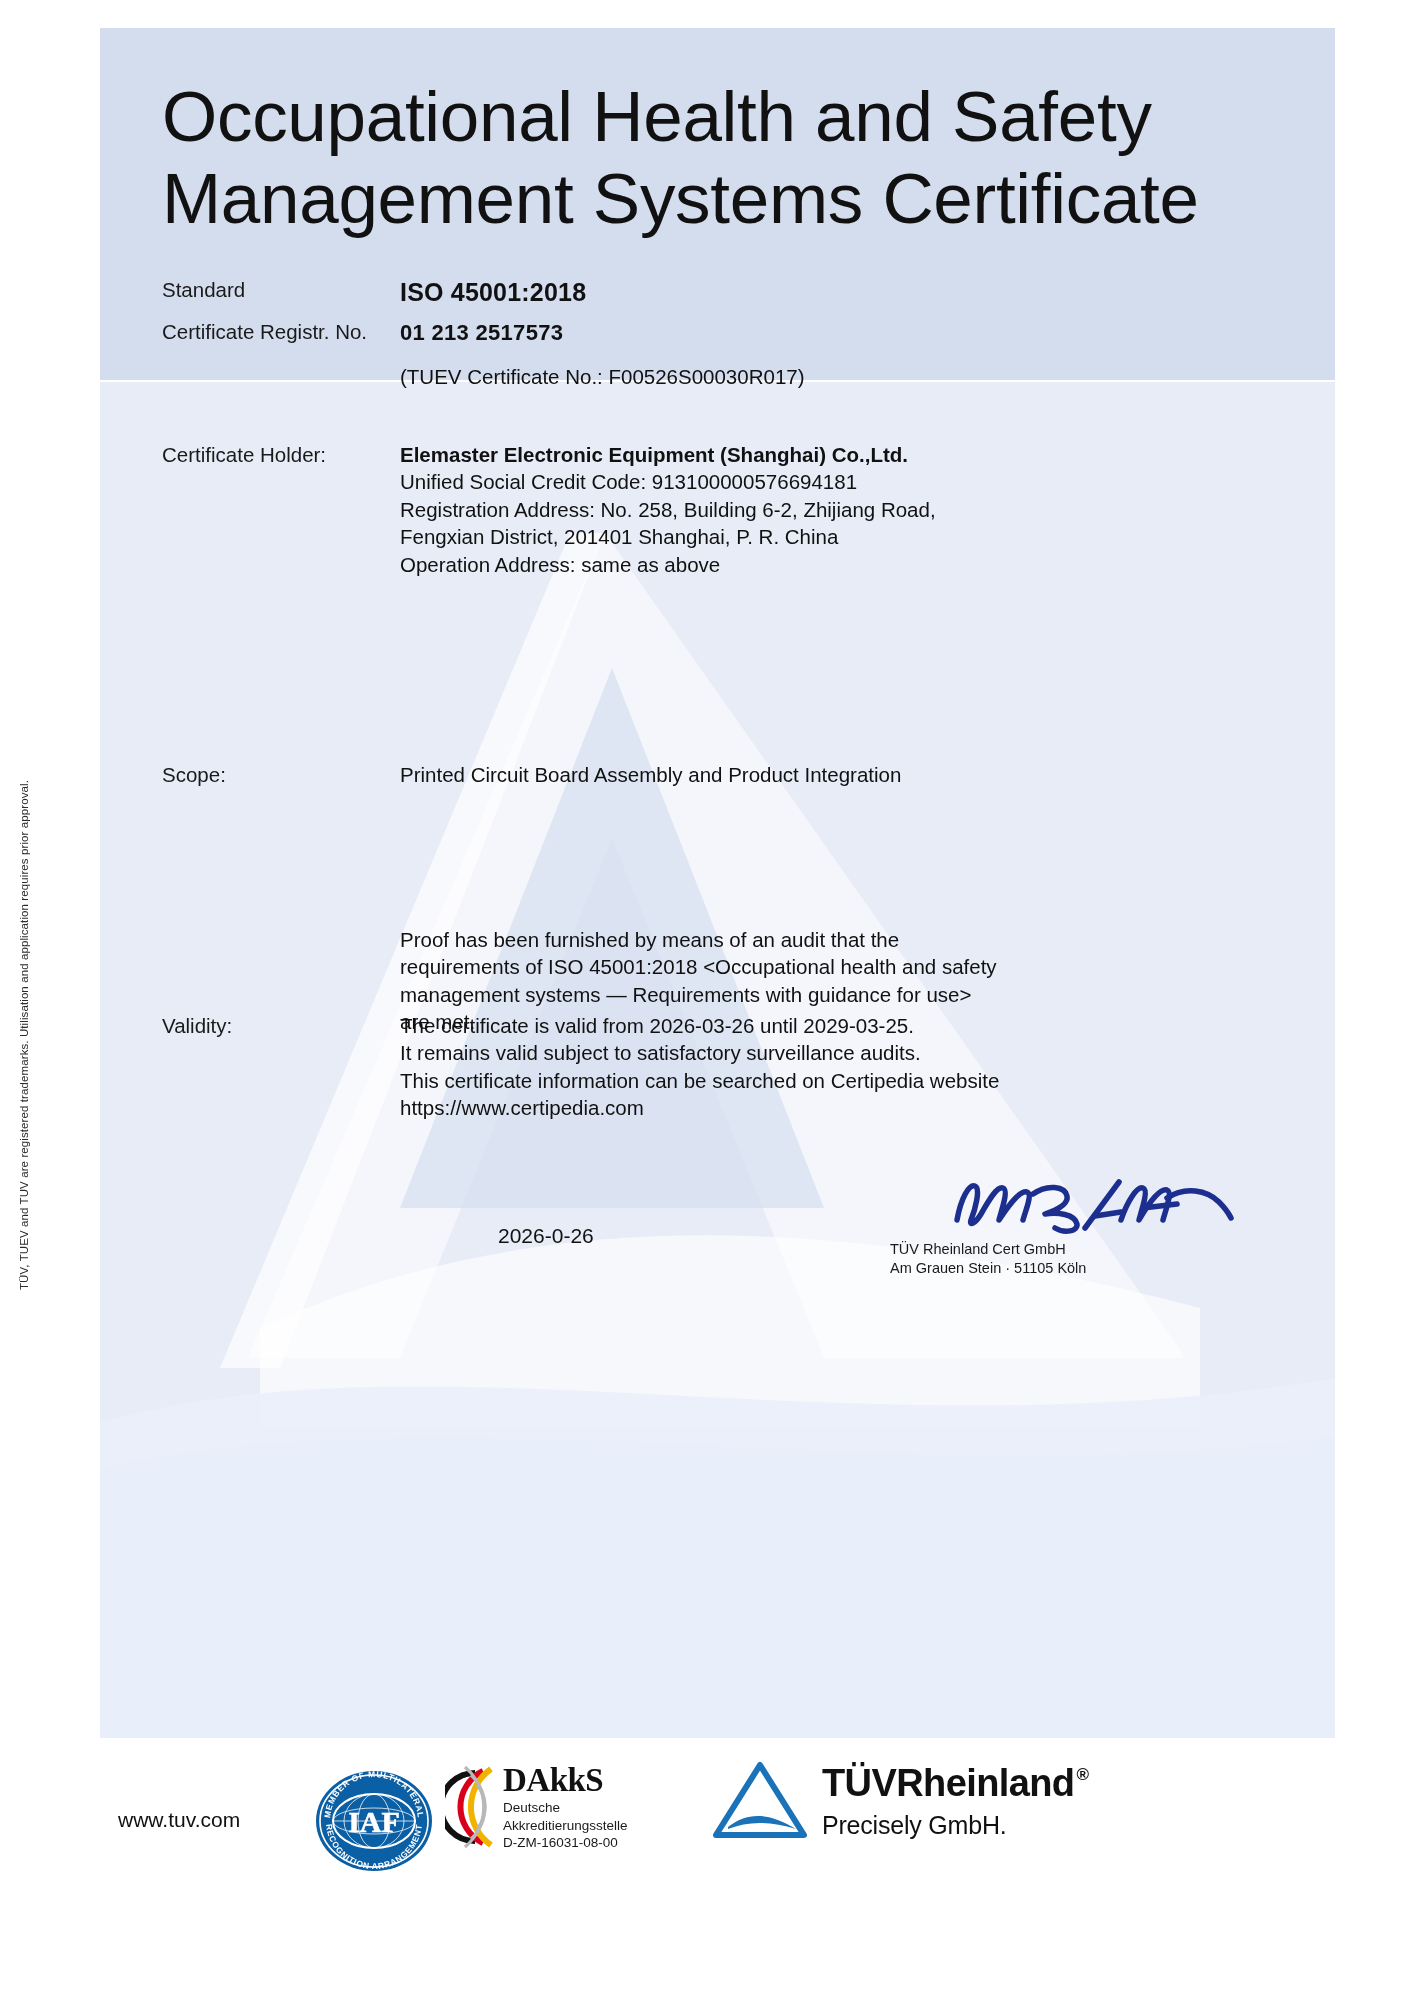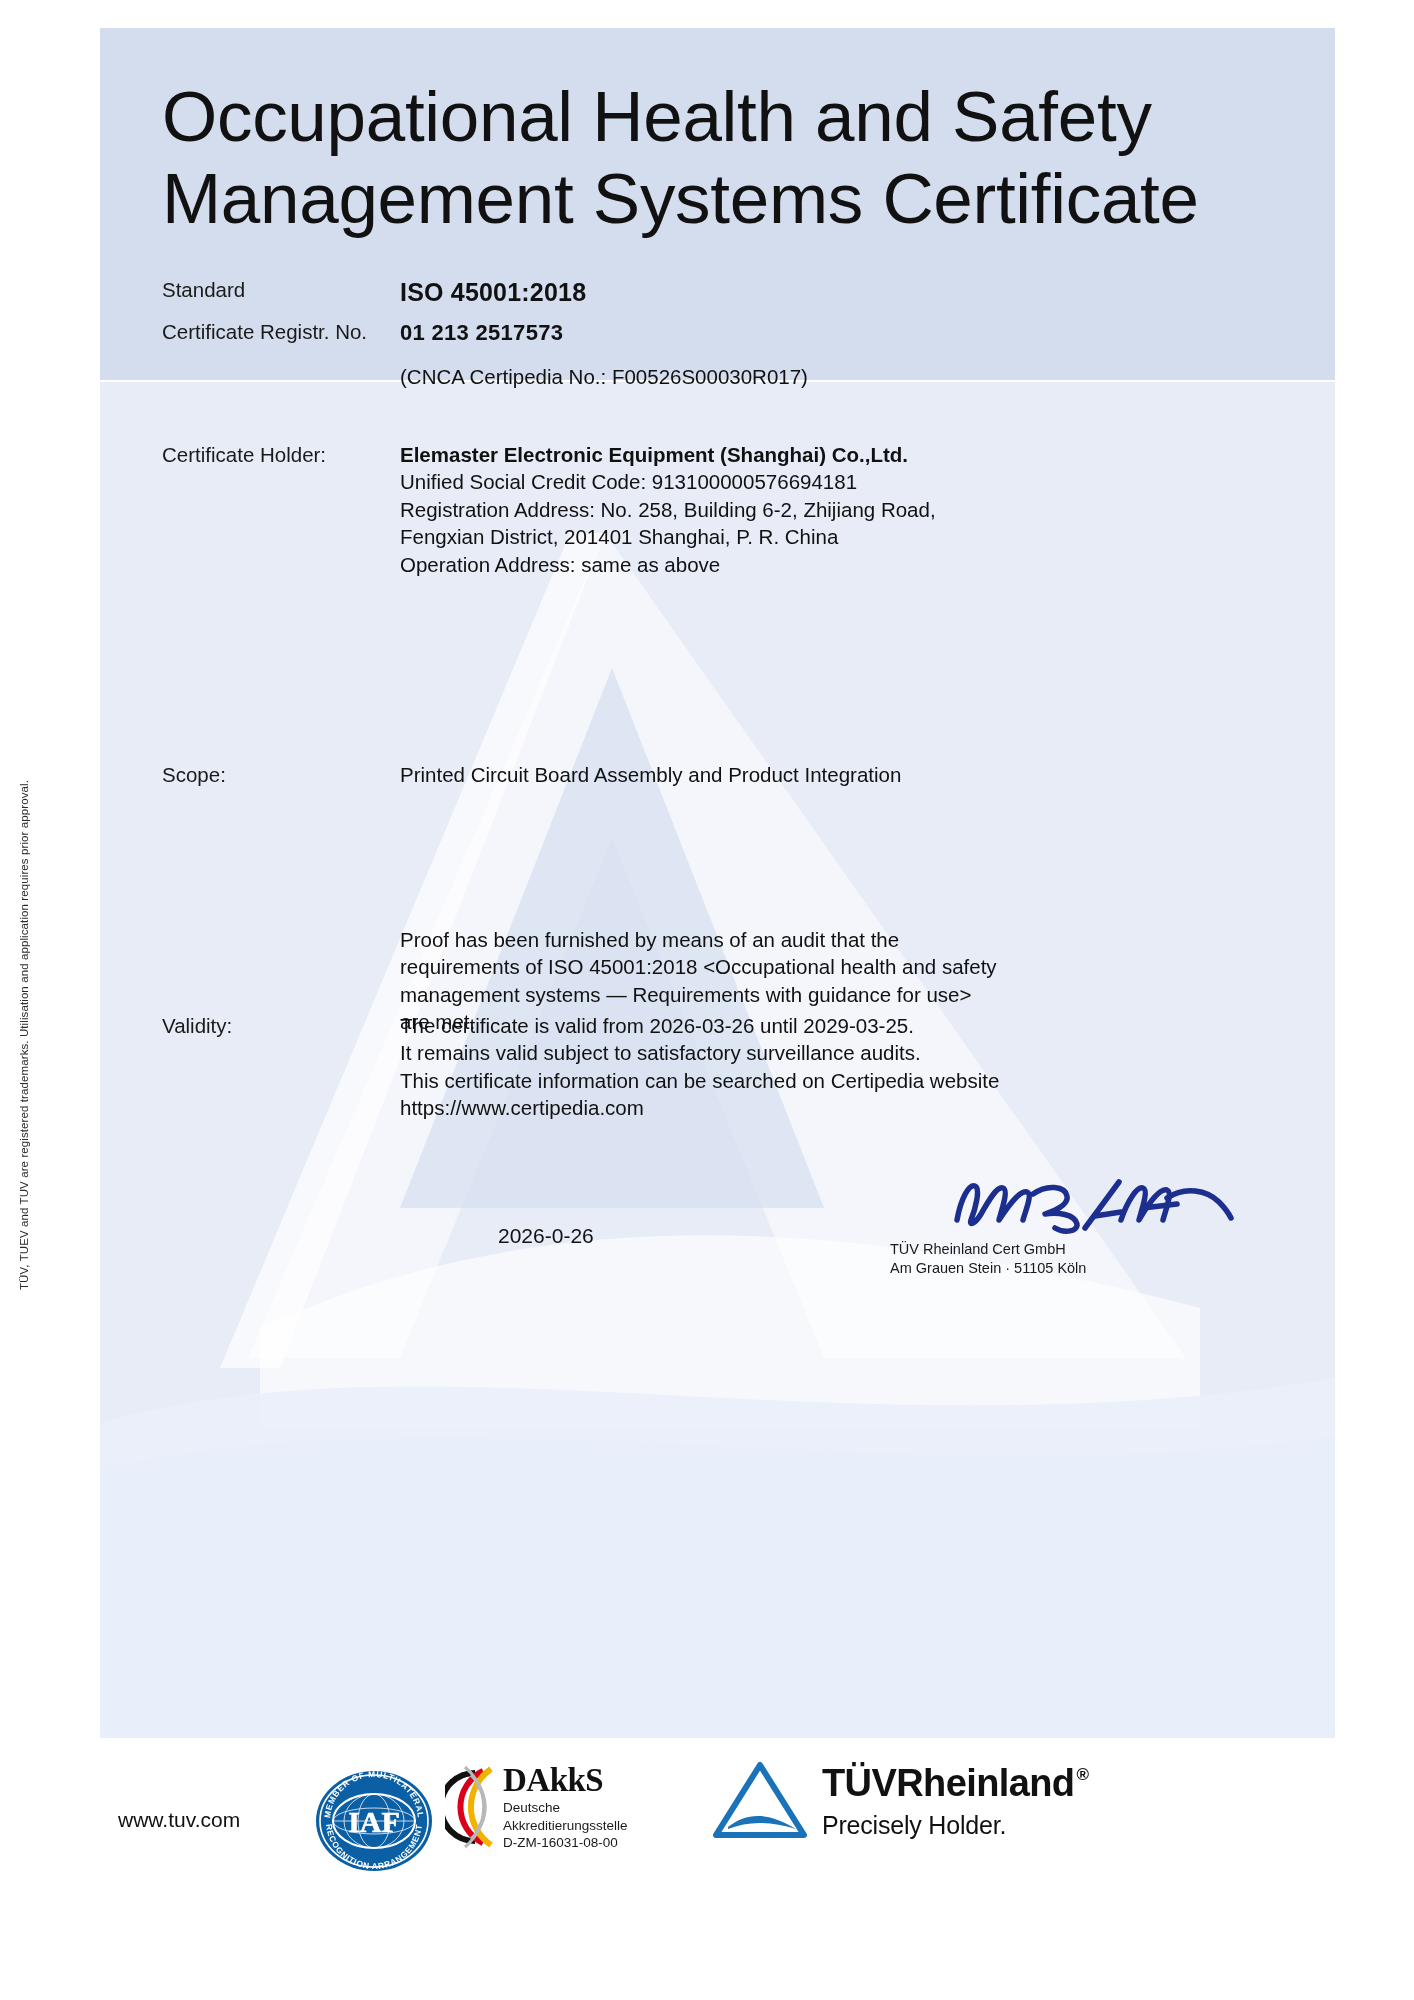--- a/index.html
+++ b/index.html
@@ -252,21 +252,21 @@
       <div class="val bigbold">ISO 45001:2018</div>
     </div>
 
     <div class="row r-regno">
       <div class="lbl">Certificate Registr. No.</div>
       <div class="val numbold">01 213 2517573</div>
     </div>
 
     <div class="row r-cnca">
       <div class="lbl"></div>
-      <div class="val">(CNCA Certipedia No.: F00526S00030R017)</div>
+      <div class="val">(TUEV Certificate No.: F00526S00030R017)</div>
     </div>
 
     <div class="row r-holder">
       <div class="lbl">Certificate Holder:</div>
       <div class="val">
         <div class="holder-name">Elemaster Electronic Equipment (Shanghai) Co.,Ltd.</div>
         <div class="multi">Unified Social Credit Code: 913100000576694181
 Registration Address: No. 258, Building 6-2, Zhijiang Road,
 Fengxian District, 201401 Shanghai, P. R. China
 Operation Address: same as above</div>
@@ -370,17 +370,17 @@
   <div class="tuvr-logo">
     <svg width="96" height="86" viewBox="0 0 96 86">
       <path d="M48 6 L92 76 L4 76 Z" fill="none" stroke="#1a72b8" stroke-width="6" stroke-linejoin="round"></path>
       <path d="M16 68 C 36 52, 58 54, 84 70 C 58 62, 36 62, 16 70 Z" fill="#1a72b8"></path>
     </svg>
     <div class="tuvr-text">
       <div class="tuvr-name">
         <span>TÜVRheinland</span>
         <span class="tuvr-reg">®</span>
       </div>
-      <div class="tuvr-claim">Precisely Holder.</div>
+      <div class="tuvr-claim">Precisely GmbH.</div>
     </div>
   </div>
 
 </div>
 
 </body></html>

